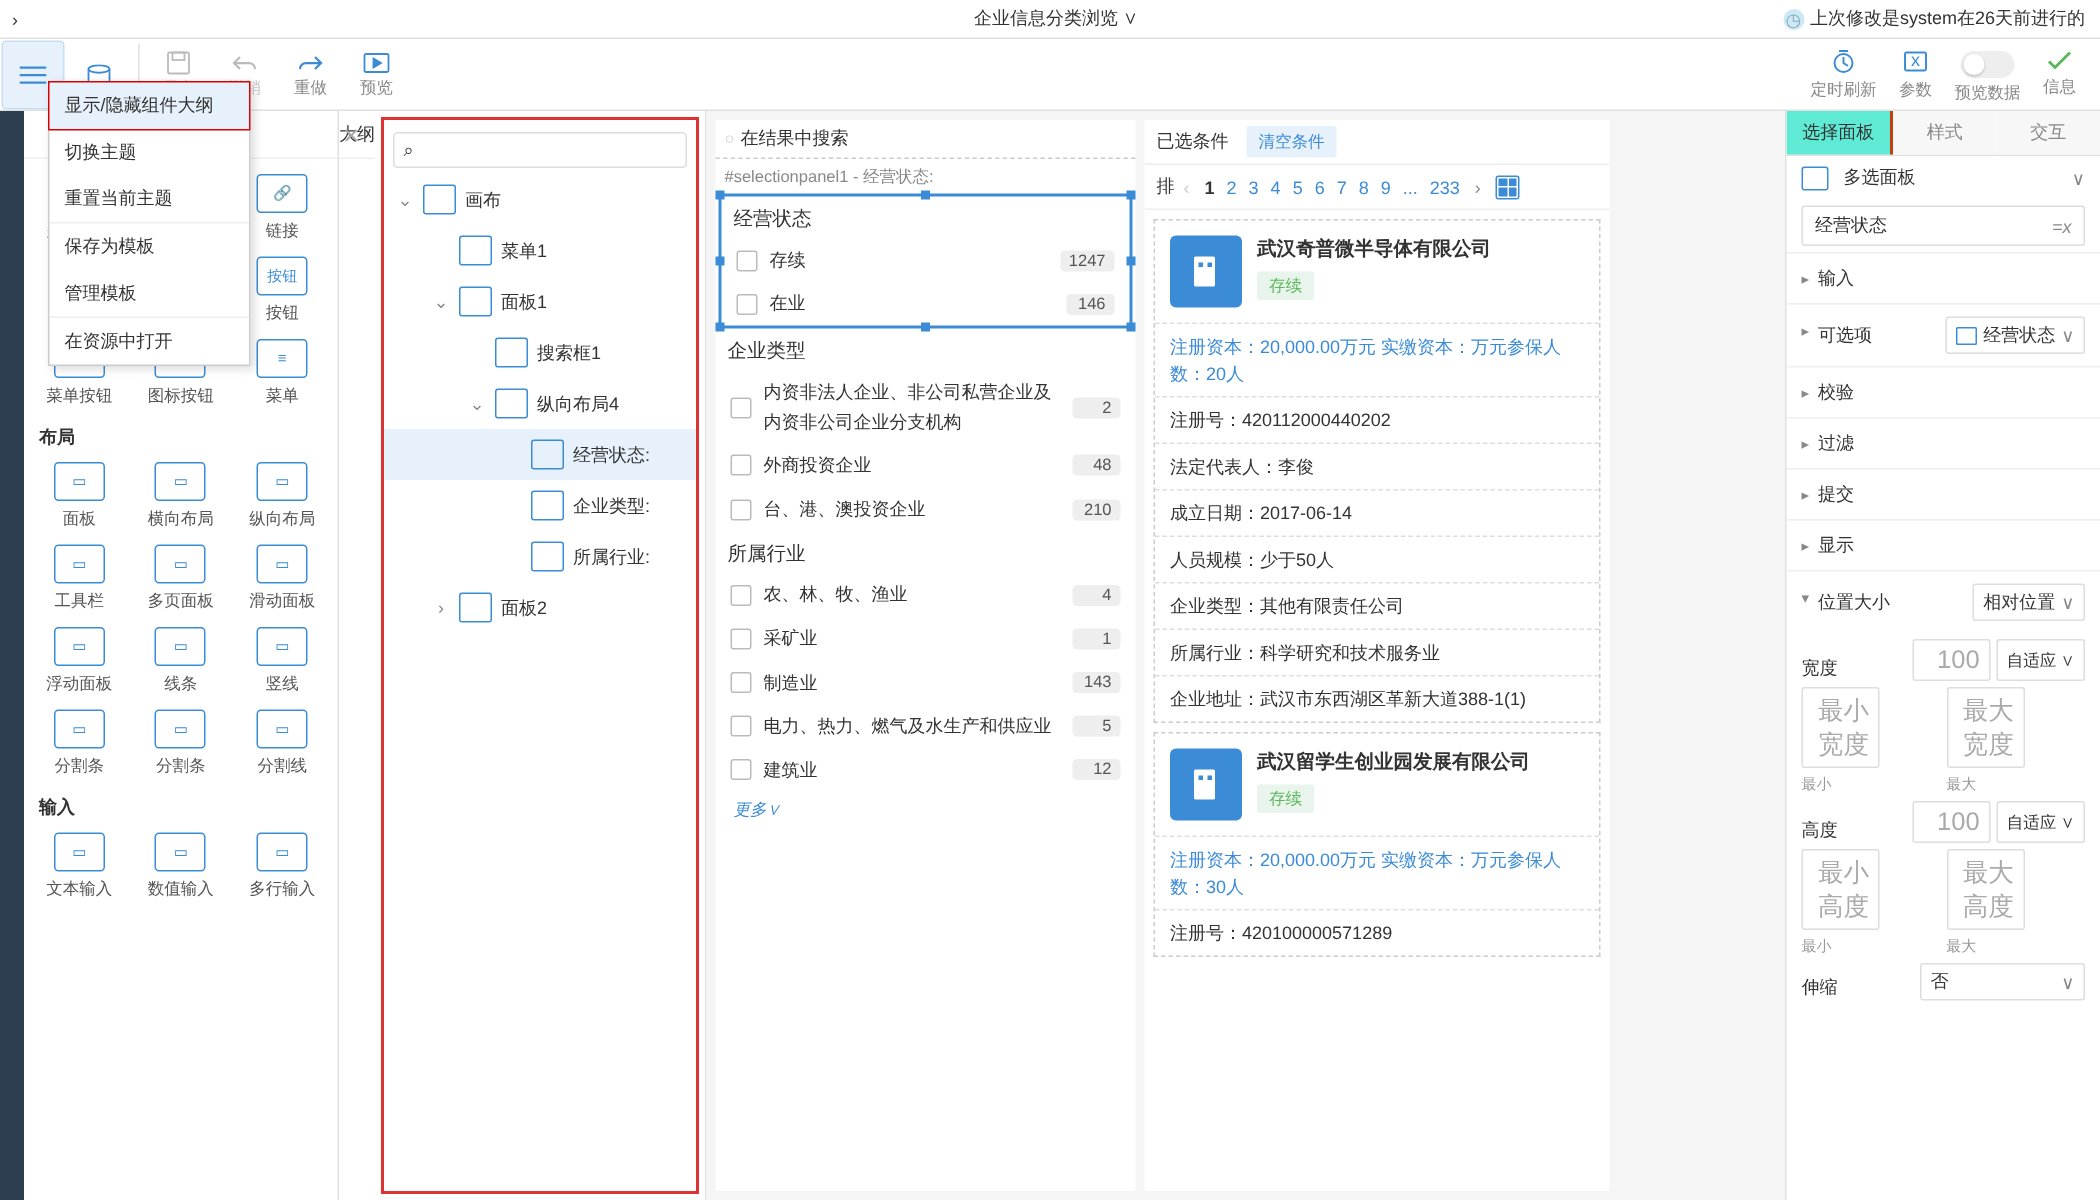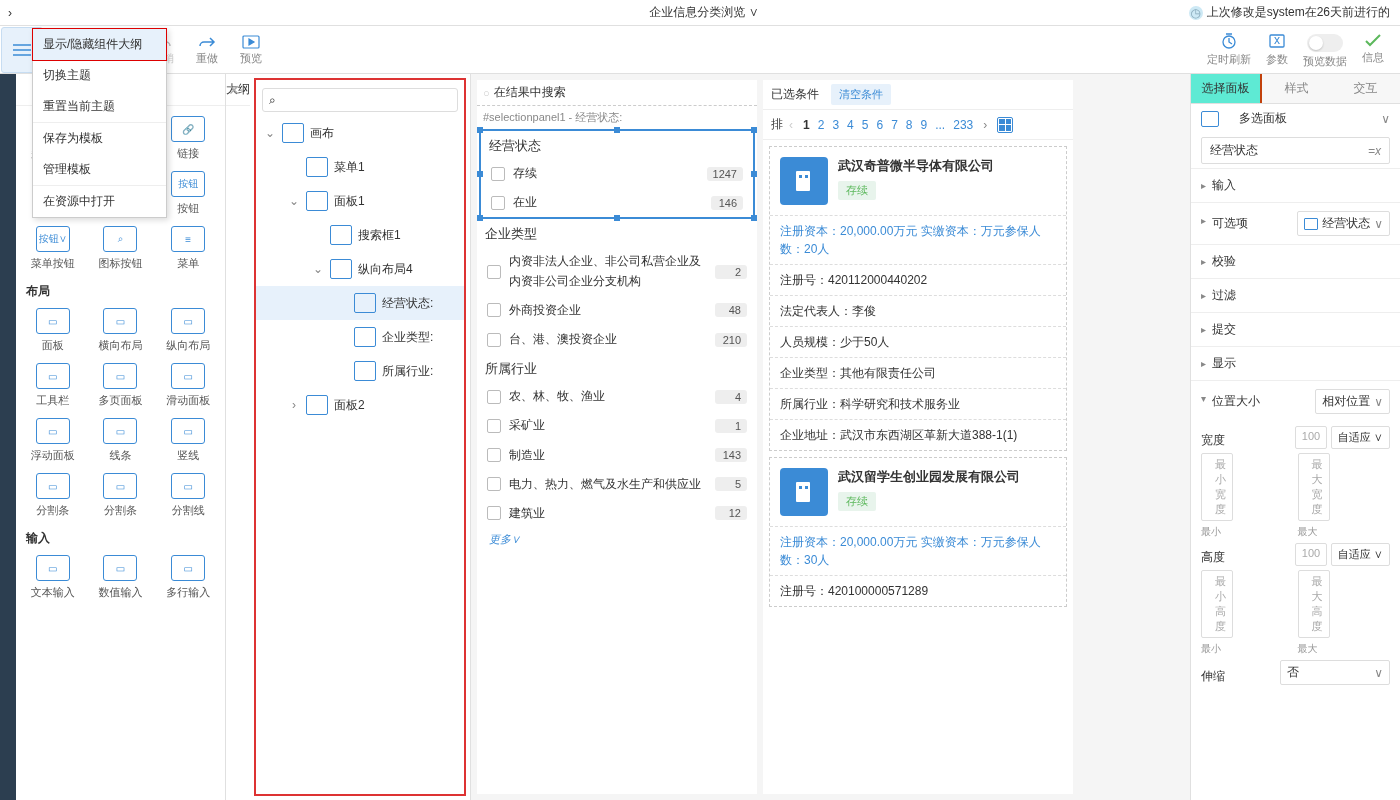--- a/index.html
+++ b/index.html
@@ -82,24 +82,24 @@
 .card-ico svg{fill:#fff}
 .card-title{font-size:13px;font-weight:bold;color:#333;margin-bottom:6px}
 .tag{display:inline-block;background:#e8f4ec;color:#5cb85c;padding:2px 8px;font-size:11px;border-radius:2px}
 .card-row{padding:6px 10px;border-top:1px dashed #ddd;font-size:12px;color:#333;line-height:1.5}
 .card-row.blue{color:#3b8bd6}
 .right-panel{width:210px;border-left:1px solid #e0e0e0;display:flex;flex-direction:column;overflow-y:auto}
 .rp-tabs{display:flex;height:30px;border-bottom:1px solid #e0e0e0}
 .rp-tab{flex:1;display:flex;align-items:center;justify-content:center;font-size:12px;color:#888}
 .rp-tab.active{color:#333;background:#5eead4;border-right:2px solid #c2410c}
 .rp-tab:not(.active){background:#f7f7f7}
-.rp-row{display:flex;align-items:center;padding:6px 10px;gap:20px}
+.rp-row{display:flex;align-items:center;padding:6px 10px;gap:10px}
 .rp-ico{width:18px;height:16px;border:1px solid #3b8bd6;border-radius:2px}
 .rp-sel{border:1px solid #ddd;border-radius:2px;padding:3px 6px;font-size:11px;display:flex;align-items:center;gap:4px;background:#fff}
-.rp-input{border:1px solid #ddd;border-radius:2px;padding:3px 6px;font-size:11px;width:32px;text-align:right;color:#aaa;background:#fff}
+.rp-input{border:1px solid #ddd;border-radius:2px;padding:3px 6px;font-size:17px;width:52px;text-align:right;color:#aaa;background:#fff}
 .rp-fx{border:1px solid #ddd;border-radius:2px;padding:4px 8px;font-size:12px;display:flex;justify-content:space-between;align-items:center;margin:4px 10px}
 .rp-section{display:flex;align-items:center;padding:8px 10px;border-top:1px solid #eee;gap:6px}
 .rp-section .arr{color:#888;font-size:10px}
 .rp-section .stxt{font-size:12px}
 .rp-grid{display:grid;grid-template-columns:1fr 1fr;gap:4px;padding:0 10px}
 .rp-lbl-row{display:flex;align-items:flex-end;justify-content:space-between;padding:4px 10px}
 .small-lbl{font-size:10px;color:#999;text-align:left}
 </style>
 </head>
 <body>
@@ -191,21 +191,21 @@
           <span class="lbl">预览数据</span>
         </div>
       <div class="tbr-btn green">
           <svg width="18" height="14" viewBox="0 0 18 14" fill="none" stroke-width="2">
             <path d="M2 7l4 4L16 1"></path>
           </svg>
           <span class="lbl">信息</span>
         </div>
     </div>
 
-    <div class="dropdown" style="top:28px;left:32px">
+    <div class="dropdown" style="top:54px;left:32px">
       <div class="dd-item highlight">显示/隐藏组件大纲</div>
       <div class="dd-item">切换主题</div>
       <div class="dd-item">重置当前主题</div>
       <hr>
       <div class="dd-item">保存为模板</div>
       <div class="dd-item">管理模板</div>
       <hr>
       <div class="dd-item">在资源中打开</div>
     </div>
   </div>
@@ -482,20 +482,21 @@
                     <rect x="6" y="4" width="14" height="20" rx="1"></rect>
                     <rect x="9" y="8" width="3" height="3" fill="#3b8bd6"></rect>
                     <rect x="15" y="8" width="3" height="3" fill="#3b8bd6"></rect>
                   </svg>
                 </div>
                 <div><div class="card-title">武汉奇普微半导体有限公司</div><span class="tag">存续</span></div>
               </div>
               <div class="card-row blue">注册资本：20,000.00万元   实缴资本：万元参保人数：20人</div>
               <div class="card-row">注册号：420112000440202</div>
               <div class="card-row">法定代表人：李俊</div>
+              <div class="card-row">成立日期：2017-06-14</div>
               <div class="card-row">人员规模：少于50人</div>
               <div class="card-row">企业类型：其他有限责任公司</div>
               <div class="card-row">所属行业：科学研究和技术服务业</div>
               <div class="card-row">企业地址：武汉市东西湖区革新大道388-1(1)</div>
             </div>
             <div class="card">
               <div class="card-head">
                 <div class="card-ico">
                   <svg width="28" height="28" viewBox="0 0 28 28">
                     <rect x="6" y="4" width="14" height="20" rx="1"></rect>

